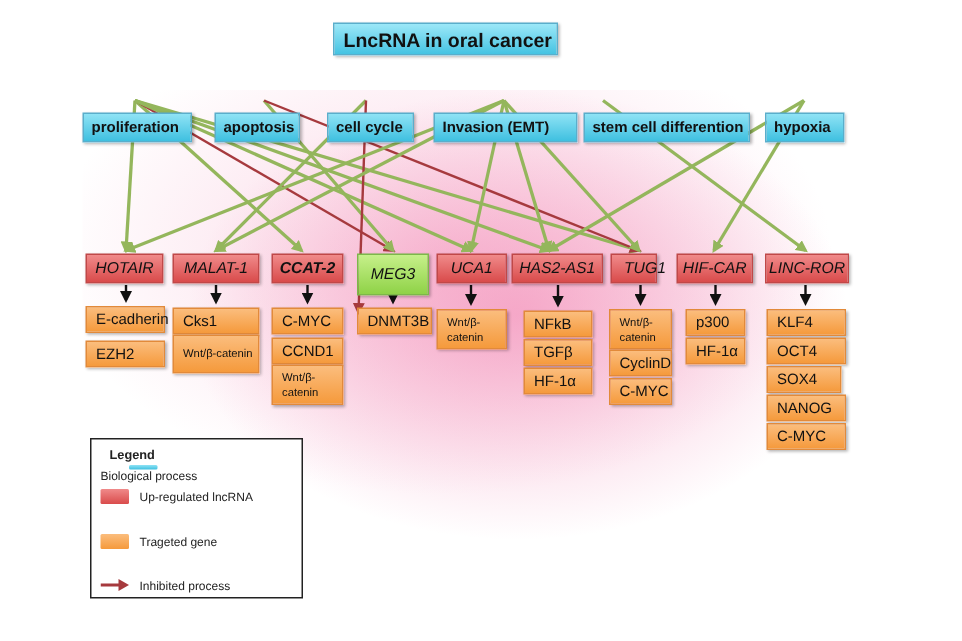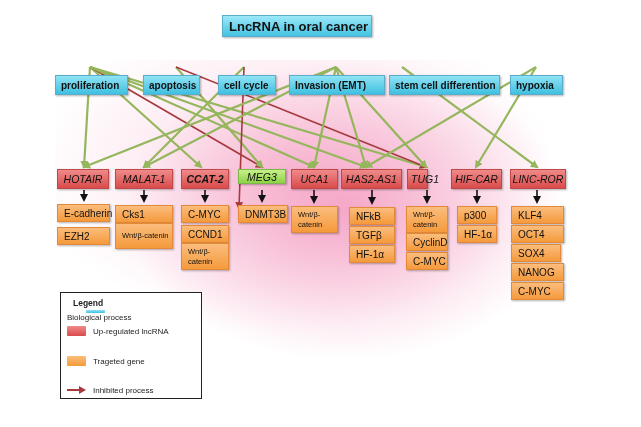--- a/index.html
+++ b/index.html
@@ -12,21 +12,21 @@
   }
   .box { position:absolute; box-sizing:border-box; display:flex; align-items:center;
          font-size:10px; color:#111; white-space:nowrap; }
   .proc { background:linear-gradient(#8fe3f5,#3fc0e0); border:1px solid #5aaecb; font-weight:bold;
           padding-left:5px; box-shadow:1px 1px 2px rgba(0,0,0,0.3); height:20px;margin-top:28px; }
   .title { background:linear-gradient(#9ce8f8,#45c3e2); border:1px solid #5aaecb; font-weight:bold;
            font-size:13px; padding-left:6px; height:22px; box-shadow:1px 1px 2px rgba(0,0,0,0.3); }
   .up { background:linear-gradient(#f08a8a,#d94b4b); border:1px solid #c04848; font-style:italic;
         justify-content:center; font-size:10.5px; height:20px; box-shadow:1px 1px 2px rgba(0,0,0,0.3); }
   .down { background:linear-gradient(#c6f08a,#8fd247); border:1px solid #7cb84a; font-style:italic;
-          justify-content:center; font-size:10.5px; height:15px; box-shadow:1px 1px 2px rgba(0,0,0,0.3); }
+          justify-content:center; font-size:10.5px; height:28px; box-shadow:1px 1px 2px rgba(0,0,0,0.3); }
   .gene { background:linear-gradient(#fbbd7d,#f59a3c); border:1px solid #e28a3a; padding-left:6px;
           font-size:10px; box-shadow:1px 1px 2px rgba(0,0,0,0.3); }
   .gene.small { font-size:7.5px; white-space:normal; line-height:10px; }
   svg.lines { position:absolute; left:0; top:0; }
   .legend { position:absolute; left:60px; top:292px; width:142px; height:107px; background:#fff;
             border:1.5px solid #222; box-sizing:border-box; font-size:8px; color:#222; }
   .legend .lt { position:absolute; left:12px; top:5px; font-weight:bold; font-size:8.5px; }
   .legend .row { position:absolute; left:6px; height:12px; display:flex; align-items:center; }
   .legend .sw { width:19px; height:10px; margin-right:7px; border-radius:1px; }
   .legend .arr { width:19px; height:10px; margin-right:7px; }
@@ -85,21 +85,21 @@
 <div class="box proc" style="left:289px;top:47px;width:96px;">Invasion (EMT)</div>
 <div class="box proc" style="left:389px;top:47px;width:111px;">stem cell differention</div>
 <div class="box proc" style="left:510px;top:47px;width:53px;">hypoxia</div>
 
 <div class="box up" style="left:57px;top:169px;width:52px;">HOTAIR</div>
 <div class="box up" style="left:115px;top:169px;width:58px;">MALAT-1</div>
 <div class="box up" style="left:181px;top:169px;width:48px;font-weight:bold;">CCAT-2</div>
 <div class="box down" style="left:238px;top:169px;width:48px;">MEG3</div>
 <div class="box up" style="left:291px;top:169px;width:47px;">UCA1</div>
 <div class="box up" style="left:341px;top:169px;width:61px;">HAS2-AS1</div>
-<div class="box up" style="left:407px;top:169px;width:21px;padding-left:15px;">TUG1</div>
+<div class="box up" style="left:407px;top:169px;width:31px;padding-left:15px;">TUG1</div>
 <div class="box up" style="left:451px;top:169px;width:51px;">HIF-CAR</div>
 <div class="box up" style="left:510px;top:169px;width:56px;">LINC-ROR</div>
 
 <div class="box gene" style="left:57px;top:204px;width:53px;height:18px;">E-cadherin</div>
 <div class="box gene" style="left:57px;top:227px;width:53px;height:18px;">EZH2</div>
 
 <div class="box gene" style="left:115px;top:205px;width:58px;height:18px;">Cks1</div>
 <div class="box gene small" style="left:115px;top:223px;width:58px;height:26px;">Wnt/β-catenin</div>
 
 <div class="box gene" style="left:181px;top:205px;width:48px;height:18px;">C-MYC</div>

